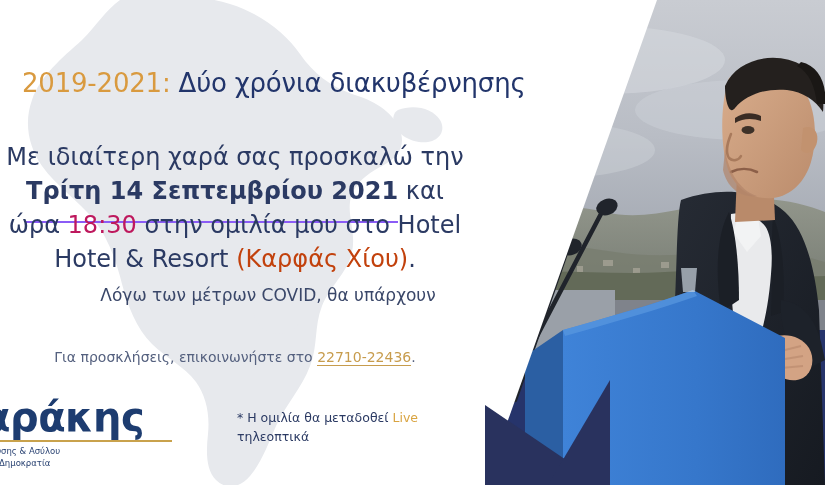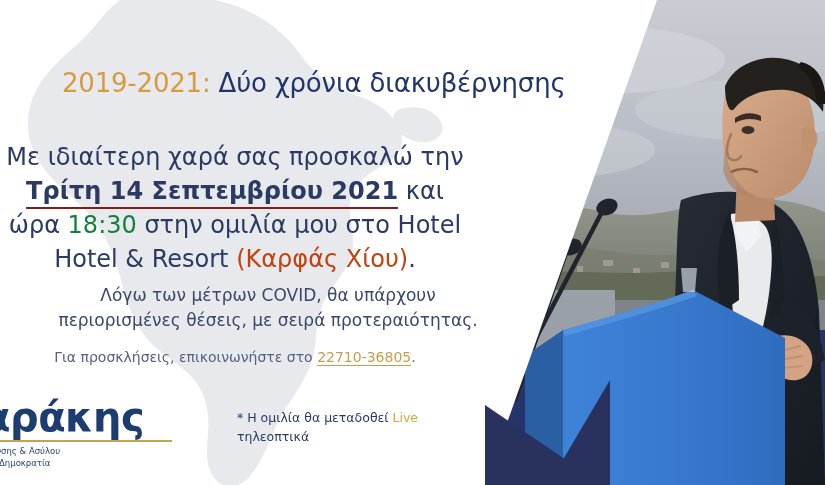--- a/index.html
+++ b/index.html
@@ -63,44 +63,43 @@
 
   .headline {
     position: absolute;
     left: 22px;
     top: 68px;
     font-size: 26px;
     font-weight: 400;
     letter-spacing: -0.2px;
     white-space: nowrap;
     color: #22356b;
-    margin-left: 40px;
   }
   .headline .years {
     color: #d99a3f;
   }
 
   .invite {
     position: absolute;
     left: 0;
     top: 140px;
     width: 470px;
     text-align: center;
     font-size: 24px;
     line-height: 34px;
     color: #2b3a63;
     font-weight: 400;
   }
   .invite .date {
     font-weight: 700;
-    border-bottom: 2px solid #7f1d1d;
-    padding-bottom: 2px;
+    border-bottom: 2px solid #8b5cf6;
+    padding-bottom: 16px;
   }
   .invite .time {
-    color: #15803d;
+    color: #be185d;
   }
   .invite .place {
     color: #c2410c;
   }
 
   .covid {
     position: absolute;
     left: 0;
     top: 283px;
     width: 470px;
@@ -334,25 +333,24 @@
       <div>
         <span>ώρα </span><span class="time">18:30</span><span> στην ομιλία μου στο Hotel</span>
       </div>
       <div>
         <span>Hotel &amp; Resort </span><span class="place">(Καρφάς Χίου)</span><span>.</span>
       </div>
     </div>
 
     <div class="covid">
       <div>Λόγω των μέτρων COVID, θα υπάρχουν</div>
-      <div>περιορισμένες θέσεις, με σειρά προτεραιότητας.</div>
     </div>
 
     <div class="contact">
-      <span>Για προσκλήσεις, επικοινωνήστε στο </span><span class="phone">22710-36805</span><span>.</span>
+      <span>Για προσκλήσεις, επικοινωνήστε στο </span><span class="phone">22710-22436</span><span>.</span>
     </div>
 
   </div>
 
   <div class="logo">
     <div class="logo-name">ταράκης</div>
     <div class="logo-rule"></div>
     <div class="logo-sub">τανάστευσης &amp; Ασύλου</div>
     <div class="logo-sub">ου – Νέα Δημοκρατία</div>
   </div>

